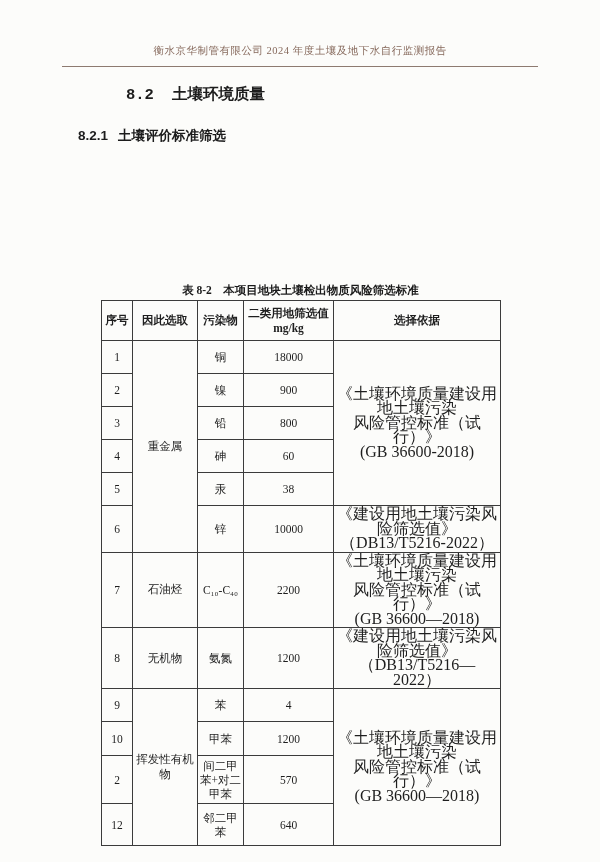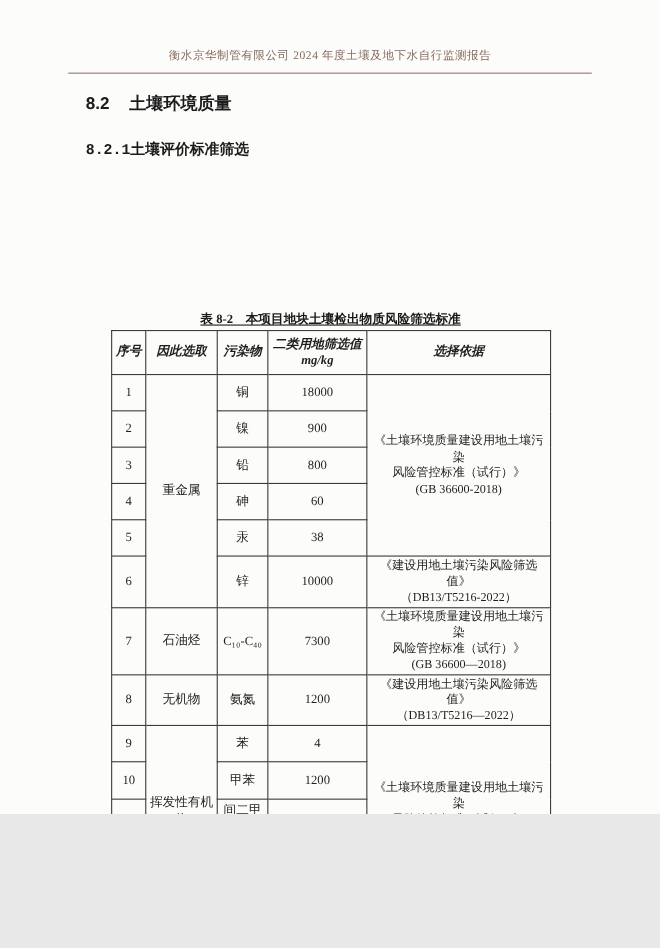--- a/index.html
+++ b/index.html
@@ -1,71 +1,71 @@
 <!DOCTYPE html>
 <html><head>
 <meta charset="utf-8">
 <style>
   html,body { margin:0; padding:0; background:#e8e8e8; }
   .page {
-    position:relative; width:600px; height:740px; margin:0 auto;
+    position:relative; width:600px; height:862px; margin:0 auto;
     background:#fcfcfa; overflow:hidden;
     font-family:"Liberation Serif","DejaVu Serif",serif;
     color:#222;
   }
   
   .doc-header {
     position:absolute; top:44px; left:62px; width:476px;
     text-align:center; font-size:10.5px; letter-spacing:0.5px;
     color:#876a5d;
   }
   .header-rule {
     position:absolute; top:66px; left:62px; width:476px; height:1px;
     background:#8d7a70;
   }
   
   .h1 {
     position:absolute; top:84px; left:78px;
     font-family:"Liberation Sans","DejaVu Sans",sans-serif;
     font-weight:bold; font-size:15.5px; color:#1c1c1c;
   }
-  .h1 .num { margin-right:18px; font-family:Liberation Sans, sans-serif; }
+  .h1 .num { margin-right:18px; font-family:Liberation Mono, monospace;margin-left:48px; }
   .h2 {
     position:absolute; top:127px; left:78px;
     font-family:"Liberation Sans","DejaVu Sans",sans-serif;
     font-weight:bold; font-size:13.5px; color:#1c1c1c;
   }
-  .h2 .num { font-family:Liberation Mono, monospace; }
+  .h2 .num { margin-right:10px; font-family:Liberation Sans, sans-serif; }
   
   .para {
     position:absolute; top:158px; left:77px; width:447px;
     font-size:12.5px; line-height:23.5px; text-align:justify;
     text-indent:2em; color:#1e1e1e;
   }
   
   .tbl-caption {
     position:absolute; top:283px; left:101px; width:399px;
-    text-align:center; font-weight:bold; font-size:11.5px; color:#1a1a1a;text-decoration:underline;
+    text-align:center; font-weight:bold; font-size:11.5px; color:#1a1a1a;
   }
   table.screen {
     position:absolute; top:300px; left:101px; width:399px;
     border-collapse:collapse; table-layout:fixed;
     font-size:11.5px; color:#1e1e1e;
   }
   table.screen th, table.screen td {
     border:1px solid #3b3b3b; text-align:center; vertical-align:middle;
     padding:1px 2px; overflow:hidden;
   }
   table.screen th {
     font-weight:bold; font-size:11.5px; line-height:15px;
   }
-  td.basis { font-size:11px; line-height:14.5px; white-space:pre-line; padding:1px 4px; }
+  td.basis { font-size:16px; line-height:14.5px; white-space:pre-line; padding:1px 4px; }
   td.cat  { line-height:15px;margin-left:30px; }
   td.poll { line-height:14px; }
-  tr.rhead { height:40px;font-style:italic; }
+  tr.rhead { height:40px; }
   tr.r1,tr.r2,tr.r3,tr.r4,tr.r5,tr.r9 { height:33px; }
   tr.r6,tr.r8,tr.r10 { height:34px; }
   tr.r7 { height:44px; }
   tr.r11 { height:48px; }
   tr.r12 { height:42px; }
   
   .page-num {
     position:absolute; top:807px; left:0; width:600px;
     text-align:center; font-size:9px; color:#969ca6; letter-spacing:1px;
   }
@@ -141,21 +141,21 @@
       <td>6</td>
       <td class="poll">锌</td>
       <td>10000</td>
       <td class="basis">《建设用地土壤污染风险筛选值》
 （DB13/T5216-2022）</td>
     </tr>
     <tr class="r7">
       <td>7</td>
       <td class="cat">石油烃</td>
       <td class="poll">C₁₀-C₄₀</td>
-      <td>7300</td>
+      <td>2200</td>
       <td class="basis">《土壤环境质量建设用地土壤污染
 风险管控标准（试行）》
 (GB 36600—2018)</td>
     </tr>
     <tr class="r8">
       <td>8</td>
       <td class="cat">无机物</td>
       <td class="poll">氨氮</td>
       <td>1200</td>
       <td class="basis">《建设用地土壤污染风险筛选值》

